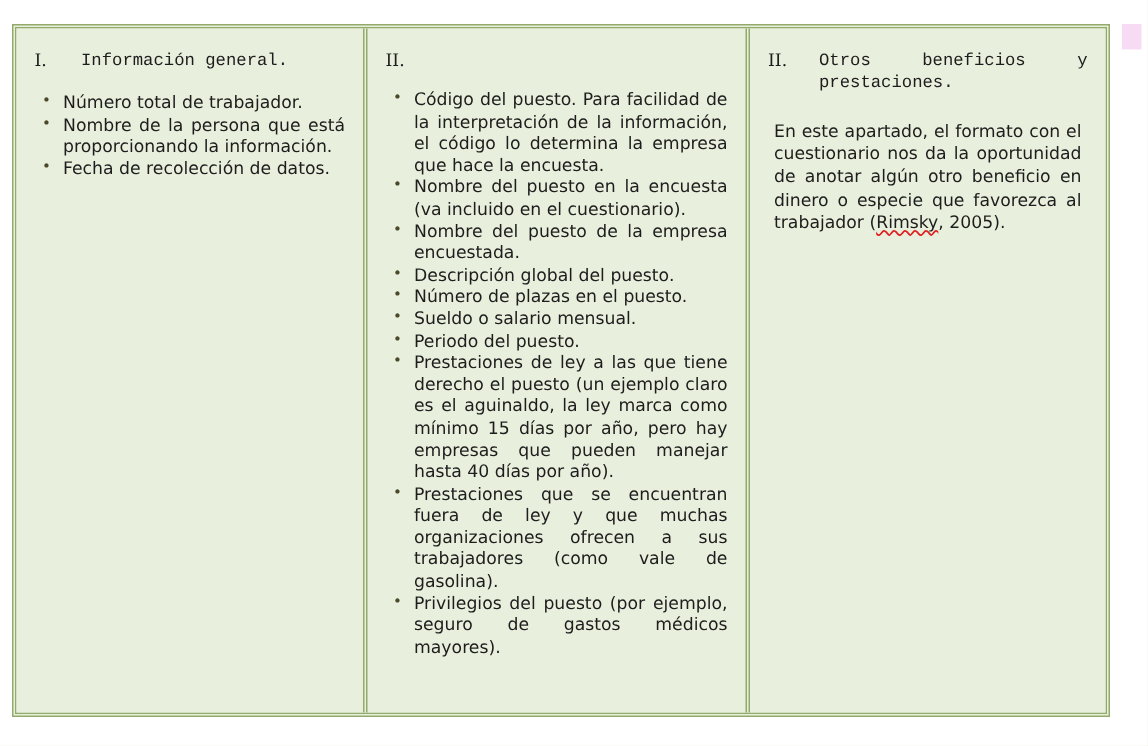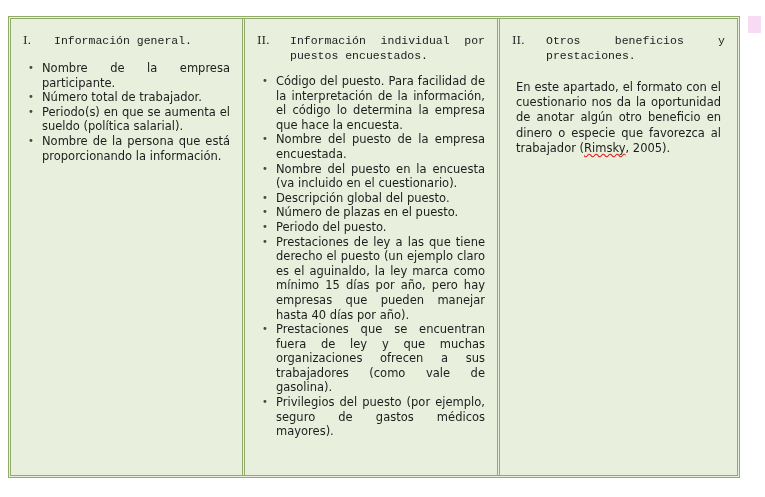--- a/index.html
+++ b/index.html
@@ -140,39 +140,38 @@
 
   <div id="content-table">
 
     <div class="cell cell-1">
       <div class="heading h-ind-1">
         <span class="numeral">I.</span>
         <span class="htext">Información general.</span>
       </div>
       <div class="spacer-sm"></div>
       <ul class="bullets">
-        <li>Nombre de la empresa participante.</li>
         <li>Número total de trabajador.</li>
-        <li>Periodo(s) en que se aumenta el sueldo (política salarial).</li>
         <li>Nombre de la persona que está proporcionando la información.</li>
+        <li>Fecha de recolección de datos.</li>
       </ul>
     </div>
 
     <div class="cell cell-2">
       <div class="heading h-ind-2">
         <span class="numeral">II.</span>
-        <span class="htext">Información individual por puestos encuestados.</span>
       </div>
       <div class="spacer-xs"></div>
       <ul class="bullets">
         <li>Código del puesto. Para facilidad de la interpretación de la información, el código lo determina la empresa que hace la encuesta.</li>
+        <li>Nombre del puesto en la encuesta (va incluido en el cuestionario).</li>
         <li>Nombre del puesto de la empresa encuestada.</li>
-        <li>Nombre del puesto en la encuesta (va incluido en el cuestionario).</li>
         <li>Descripción global del puesto.</li>
         <li>Número de plazas en el puesto.</li>
+        <li>Sueldo o salario mensual.</li>
         <li>Periodo del puesto.</li>
         <li>Prestaciones de ley a las que tiene derecho el puesto (un ejemplo claro es el aguinaldo, la ley marca como mínimo 15 días por año, pero hay empresas que pueden manejar hasta 40 días por año).</li>
         <li>Prestaciones que se encuentran fuera de ley y que muchas organizaciones ofrecen a sus trabajadores (como vale de gasolina).</li>
         <li>Privilegios del puesto (por ejemplo, seguro de gastos médicos mayores).</li>
       </ul>
     </div>
 
     <div class="cell cell-3">
       <div class="heading h-ind-3">
         <span class="numeral">II.</span>

